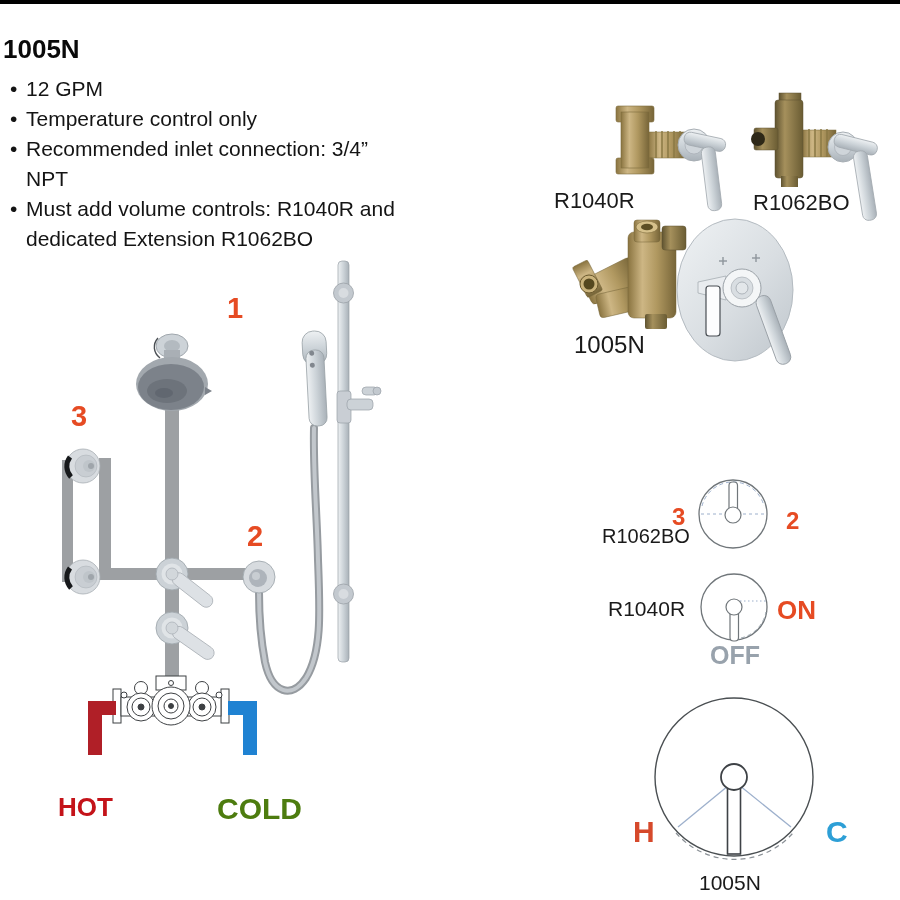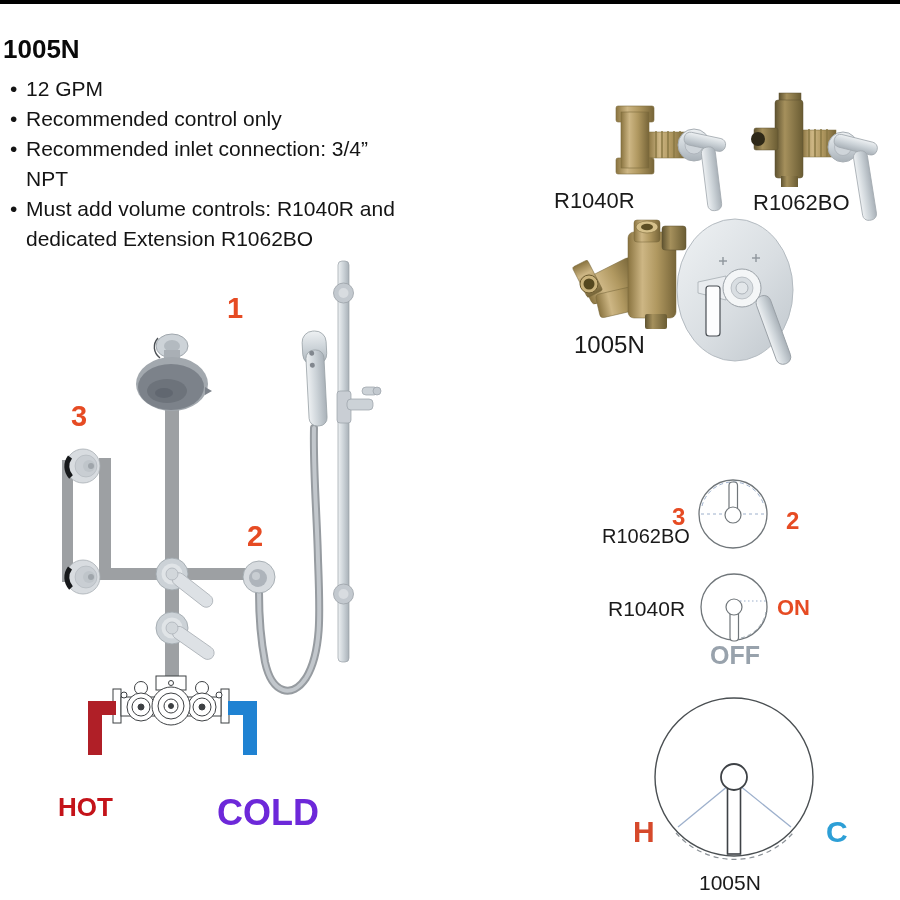--- a/index.html
+++ b/index.html
@@ -9,42 +9,42 @@
   .title{position:absolute;left:3px;top:6px;font-size:20px;font-weight:bold;
          letter-spacing:-0.3px;white-space:nowrap;color:#0a0a0a;}
   .model{position:absolute;left:3px;top:34px;font-size:26px;font-weight:bold;color:#0a0a0a;}
   .bullets{position:absolute;left:5px;top:70px;width:398px;margin:4px;padding:0;
            list-style:none;font-size:21px;line-height:30px;color:#141414;}
   .bullets li{position:relative;padding-left:17px;}
   .bullets li::before{content:"\2022";position:absolute;left:1px;}
   .abs{position:absolute;white-space:nowrap;}
   .num{font-weight:bold;font-size:29px;color:#E64B23;}
   .hot{font-weight:bold;font-size:26px;color:#C41319;text-align:right;}
-  .cold{font-weight:bold;font-size:36px;color:#6d28d9;}
+  .cold{font-weight:bold;font-size:30px;color:#4d7c0f;}
   .plabel{font-size:22px;color:#1a1a1a;}
   .plabel-big{font-size:24px;color:#1a1a1a;}
   .dlabel{font-size:20px;color:#1a1a1a;}
   .dnum{font-weight:bold;font-size:24px;color:#E64B23;}
-  .don{font-weight:bold;font-size:22px;color:#E64B23;}
+  .don{font-weight:bold;font-size:26px;color:#E64B23;}
   .doff{font-weight:bold;font-size:25px;color:#98A2AC;}
   .dh{font-weight:bold;font-size:30px;color:#D6492B;}
   .dc{font-weight:bold;font-size:30px;color:#2D9FD6;}
   svg.layer{position:absolute;left:0;top:0;}
 </style>
 </head>
 <body>
 
 <div class="canvas">
 
   <div class="topbar"></div>
   <div class="model">1005N</div>
 
   <ul class="bullets">
     <li>12 GPM</li>
-    <li>Recommended control only</li>
+    <li>Temperature control only</li>
     <li>Recommended inlet connection: 3/4” NPT</li>
     <li>Must add volume controls: R1040R and dedicated Extension R1062BO</li>
   </ul>
 
   <svg class="layer" width="900" height="900" viewBox="0 0 900 900">
     <defs>
       <linearGradient id="gBrass" x1="0" y1="0" x2="1" y2="0">
         <stop offset="0" stop-color="#8a7440"></stop>
           <stop offset="0.3" stop-color="#cdb684"></stop>
         <stop offset="0.6" stop-color="#b09860"></stop>

